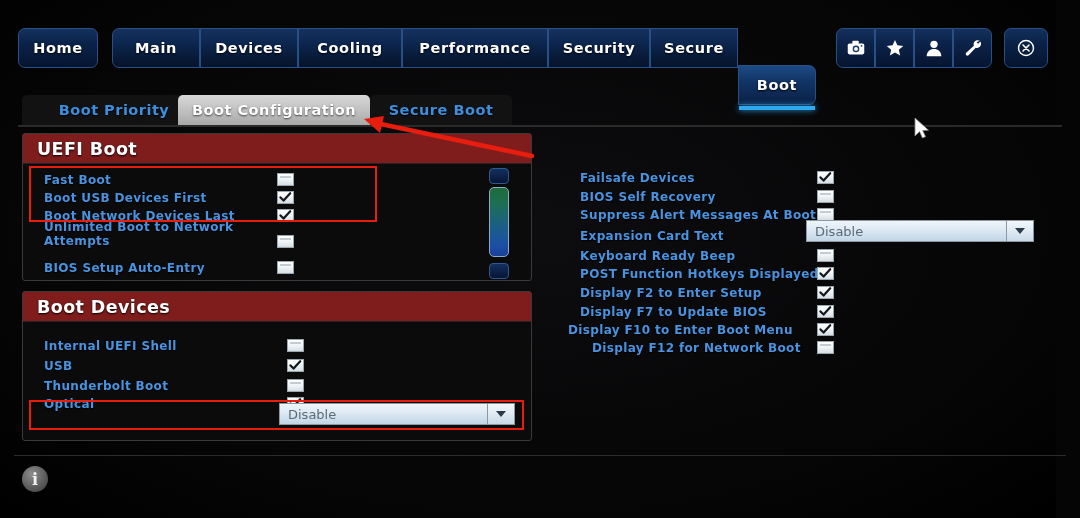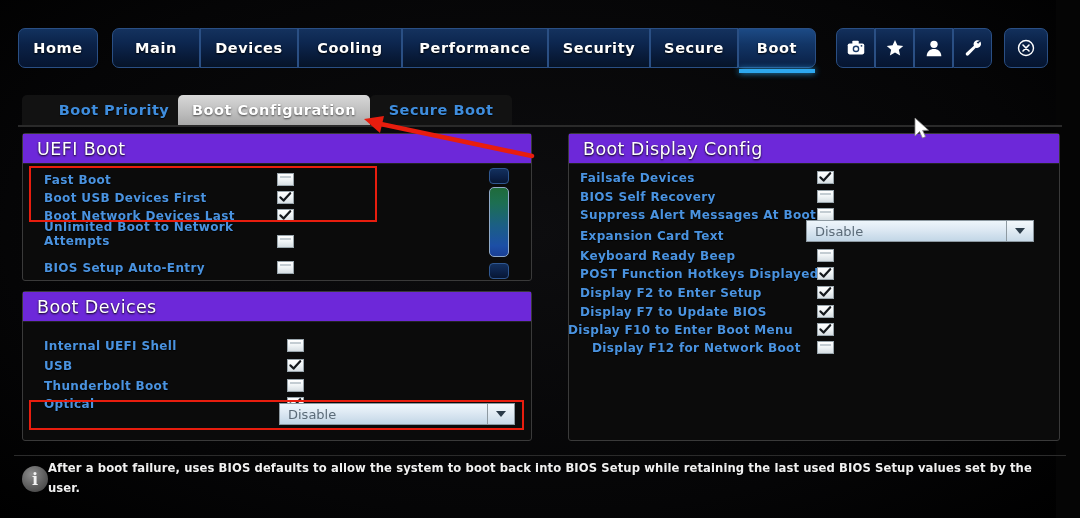--- a/index.html
+++ b/index.html
@@ -17,21 +17,21 @@
     position:absolute;top:0;height:40px;
     display:flex;align-items:center;justify-content:center;
     color:#fff;font-weight:bold;font-size:14.5px;letter-spacing:.6px;
     background:linear-gradient(180deg,#14325e 0%,#0d2750 35%,#081a38 75%,#061428 100%);
     border:1px solid #2a4f84;
     text-shadow:0 1px 2px #000;
     box-sizing:border-box;
   }
   .tabbtn.home{border-radius:7px;background:linear-gradient(180deg,#12325f 0%,#0b2248 40%,#061530 100%);}
   .tabbtn.first{border-top-left-radius:7px;border-bottom-left-radius:7px;}
-  .tabbtn.last{border-top-right-radius:7px;border-bottom-right-radius:7px;}
+  .tabbtn.last{border-top-right-radius:7px;border-bottom-right-radius:7px;margin-top:37px;}
   .tabbtn.active{background:linear-gradient(180deg,#1c4a85 0%,#123566 40%,#0a2045 100%);}
   .tabbtn.active:after{
     content:"";position:absolute;left:0;right:0;bottom:-6px;height:4px;
     background:#2ea8ef;box-shadow:0 0 6px #2ea8ef;
   }
   .iconbtn{
     position:absolute;top:0;height:40px;width:39px;
     display:flex;align-items:center;justify-content:center;
     background:linear-gradient(180deg,#13305c 0%,#0b2248 40%,#061530 100%);
     border:1px solid #2a4f84;box-sizing:border-box;
@@ -60,22 +60,22 @@
     color:#fff;background:linear-gradient(180deg,#d8d8d8 0%,#bdbdbd 60%,#a8a8a8 100%);
     text-shadow:0 1px 2px #444;
   }
   .subtab-underline{position:absolute;left:18px;top:125px;width:1044px;height:2px;background:#2a2a2a;}
 
   
   .panel{position:absolute;background:#0b0b0b;border:1px solid #3a3a3a;border-radius:3px;box-sizing:border-box;}
   .panel-title{
     position:absolute;left:0;top:0;right:0;height:30px;
     display:flex;align-items:center;
-    color:#fff;font-weight:normal;font-size:17.5px;letter-spacing:.4px;
-    padding-left:14px;background:#6d28d9;text-shadow:0 1px 2px #000;
+    color:#fff;font-weight:bold;font-size:17.5px;letter-spacing:.4px;
+    padding-left:14px;background:#7f1d1d;text-shadow:0 1px 2px #000;
     border-bottom:1px solid #232323;box-sizing:border-box;
   }
   .row{position:absolute;left:0;display:flex;align-items:center;}
   .rlabel{
     color:#4a93e0;font-weight:bold;font-size:12px;letter-spacing:.35px;
     text-shadow:0 1px 1px #000;white-space:pre-line;line-height:14px;
   }
   .cb{
     position:absolute;width:17px;height:13px;
     background:linear-gradient(180deg,#ffffff 0%,#f2f6f8 45%,#d7dfe4 100%);
@@ -300,23 +300,20 @@
       </div>
     </div>
 
   <div class="dd" style="left:279px;top:403px;width:236px;">
     <div class="val">Disable</div>
     <div class="arrow">
         <i></i>
       </div>
   </div>
 
-  <div class="panel" style="left:568px;top:133px;width:492px;height:308px;">
-    <div class="panel-title">Boot Display Config</div>
-  </div>
   <div id="bdc-rows">
       <div class="row" style="left: 580px; top: 170px; width: 277px; height: 16px;">
         <span class="rlabel">Failsafe Devices</span>
       </div>
       <div class="cb on" style="left: 817px; top: 171px;">
         <svg class="tick" width="13" height="11" viewBox="0 0 13 11">
           <path d="M1.5 5.4 L4.6 8.6 L11.2 1.2" stroke="#14181c" stroke-width="2.2" fill="none" stroke-linecap="round" stroke-linejoin="round"></path>
         </svg>
       </div>
       <div class="row" style="left: 580px; top: 189px; width: 277px; height: 16px;">
@@ -391,19 +388,18 @@
   <div class="redbox" style="left:29px;top:400px;width:495px;height:30px;"></div>
   <svg class="redarrow" viewBox="0 0 200 60">
     <path d="M182 48 L26 15" stroke="#e81d0e" stroke-width="4.5" stroke-linecap="round"></path>
     <path d="M14 11 L34 8 L30 25 Z" fill="#e81d0e"></path>
   </svg>
 
   <div class="footline"></div>
   <div class="info-icon">
     <span>i</span>
   </div>
-  <div class="helptext">After a boot failure, uses BIOS defaults to allow the system to boot back into BIOS Setup while retaining the last used BIOS Setup values set by the user.</div>
 
   <svg class="cursor" width="18" height="24" viewBox="0 0 18 24">
     <path d="M2 1 L2 19 L6.5 14.5 L9.5 21 L12.5 19.6 L9.6 13.4 L15.5 13.2 Z" fill="#ffffff" stroke="#8a8a8a" stroke-width="0.8"></path>
   </svg>
 
 </div>
 
 </body></html>

